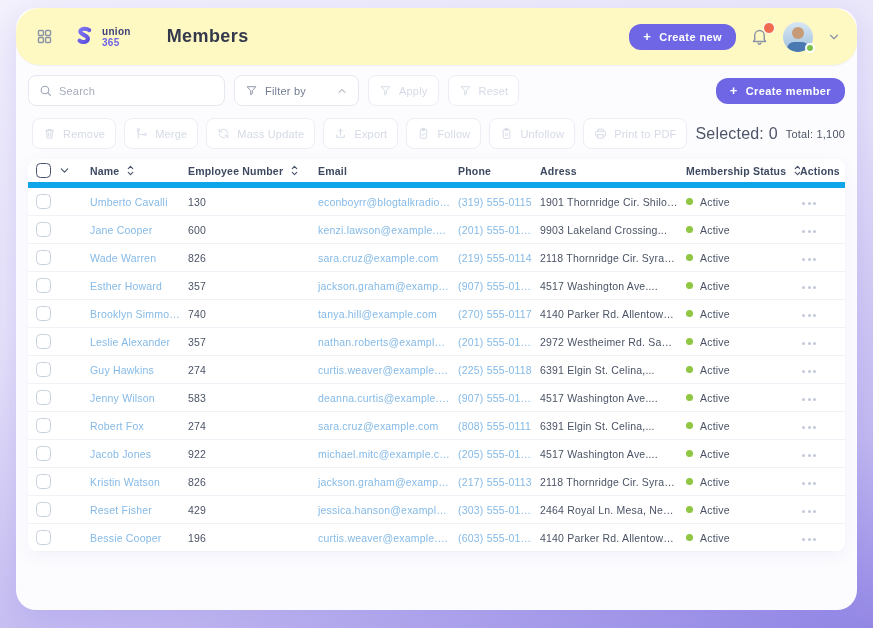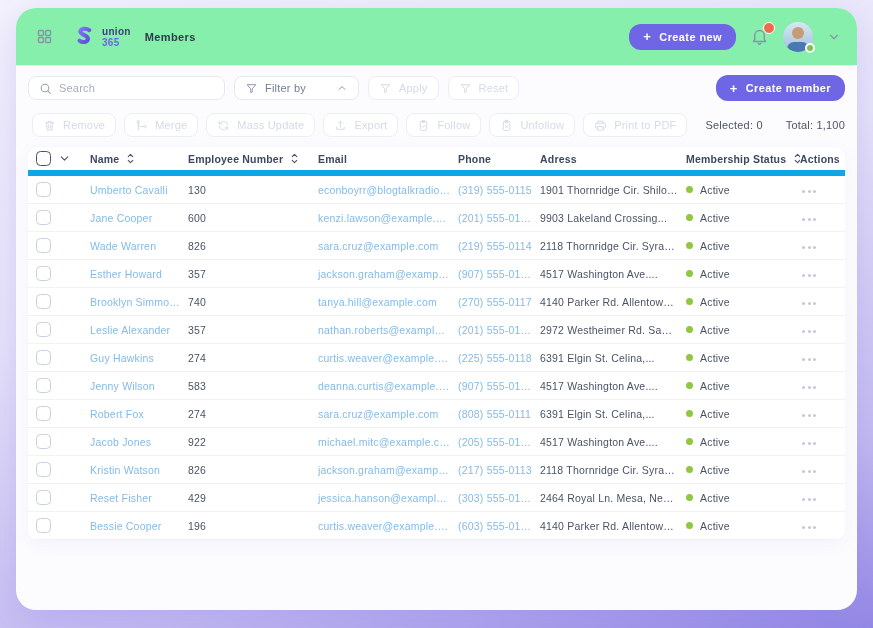--- a/index.html
+++ b/index.html
@@ -10,63 +10,63 @@
     overflow: hidden;
     position: relative;
   }
   .app {
     position: absolute; left: 16px; top: 8px; width: 841px; height: 602px;
     background: #fcfcfe; border-radius: 20px;
     box-shadow: 0 10px 34px rgba(110,102,228,.20);
     display: flex; flex-direction: column; overflow: hidden;
   }
   
-  .topbar { height: 58px; flex: 0 0 58px; display: flex; align-items: center; padding: 0 16px; border-bottom: 1px solid #eef0f7; background: #86efac; }
+  .topbar { height: 58px; flex: 0 0 58px; display: flex; align-items: center; padding: 0 16px; border-bottom: 1px solid #eef0f7; background: #fef9c3; border-radius: 24px; }
   .icon { display: inline-flex; align-items: center; justify-content: center; }
   .grid-icon { color: #8a93a6; margin-left: 4px; cursor: pointer; }
   .logo { display: flex; align-items: center; gap: 5px; margin-left: 18px; }
   .logo-text { font-size: 10px; font-weight: 800; line-height: 1.1; letter-spacing: .3px; }
   .logo-line1 { color: #3f4178; }
   .logo-line2 { color: #6e63e8; }
-  .page-title { margin-left: 14px; font-size: 11px; font-weight: 600; color: #33394b; letter-spacing: .4px; }
+  .page-title { margin-left: 36px; font-size: 18px; font-weight: 600; color: #33394b; letter-spacing: .4px; }
   .topbar-right { margin-left: auto; display: flex; align-items: center; gap: 14px; }
   .btn-primary {
     display: inline-flex; align-items: center; gap: 8px; border: none; cursor: pointer;
     background: #6e66e4; color: #fff; height: 26px; padding: 0 14px;
     border-radius: 12px; font-size: 11px; font-weight: 600; letter-spacing: .4px;
     font-family: "Liberation Sans", sans-serif;
   }
   .btn-primary .plus { font-size: 13px; font-weight: 600; }
   .bell-wrap { position: relative; color: #8a93a6; cursor: pointer; }
   .bell-badge { position: absolute; top: -5px; right: -6px; width: 12px; height: 12px; border-radius: 50%; background: #ef6a4e; border: 1.5px solid #fff; }
   .avatar { position: relative; width: 30px; height: 30px; border-radius: 50%; background: linear-gradient(180deg,#d8e7f3,#9fc0dd); cursor: pointer; flex: 0 0 30px; }
   .avatar-clip { position:absolute; inset:0; border-radius:50%; overflow:hidden; }
   .avatar .head { position: absolute; top: 5px; left: 9px; width: 12px; height: 12px; border-radius: 50%; background: #c69b76; }
   .avatar .torso { position: absolute; bottom: -3px; left: 4px; width: 22px; height: 13px; border-radius: 7px 7px 0 0; background: #4a78b0; }
   .status-dot-avatar { position: absolute; bottom: -1px; right: -2px; width: 10px; height: 10px; border-radius: 50%; background: #7ec24a; border: 2px solid #fff; }
   .chev { color: #8a93a6; cursor: pointer; }
 
   
   .filterbar { display: flex; align-items: center; gap: 9px; padding: 9px 12px 0 12px; }
   .ctrl {
-    display: inline-flex; align-items: center; gap: 7px; height: 24px; padding: 0 10px;
+    display: inline-flex; align-items: center; gap: 7px; height: 31px; padding: 0 10px;
     border: 1px solid #e4e8f1; border-radius: 8px; background: #fff; font-size: 11px;
     color: #737d92; letter-spacing: .2px; cursor: pointer; font-family: "Liberation Sans", sans-serif;
   }
   .search-box { width: 197px; cursor: text; }
   .search-box input { border: none; outline: none; width: 100%; font-size: 11px; color: #4a5365; letter-spacing: .2px; background: transparent; font-family: "Liberation Sans", sans-serif; }
   .search-box input::placeholder { color: #a6adbd; }
   .filter-by { width: 125px; justify-content: flex-start; }
   .filter-by .lbl { flex: 1; }
   .ctrl.disabled { border-color: #ebeef5; color: #d5dae6; background: #fff; cursor: default; }
   .spacer { flex: 1; }
 
   
   .bulkbar { display: flex; align-items: center; gap: 8px; padding: 12px 12px 0 16px; }
-  .sel-label { font-size: 11px; color: #4e5568; margin-left: 10px; letter-spacing: .2px; }
+  .sel-label { font-size: 16px; color: #4e5568; letter-spacing: .2px; }
   .total-label { font-size: 11px; color: #4e5568; margin-left: auto; letter-spacing: .2px; }
 
   
   .table-card {
     margin: 10px 12px 0 12px; background: #fff; border-radius: 10px;
     box-shadow: 0 4px 16px rgba(108,99,232,.07); overflow: hidden;
   }
   .trow {
     display: grid;
     grid-template-columns: 62px 98px 130px 140px 82px 146px 114px 1fr;

